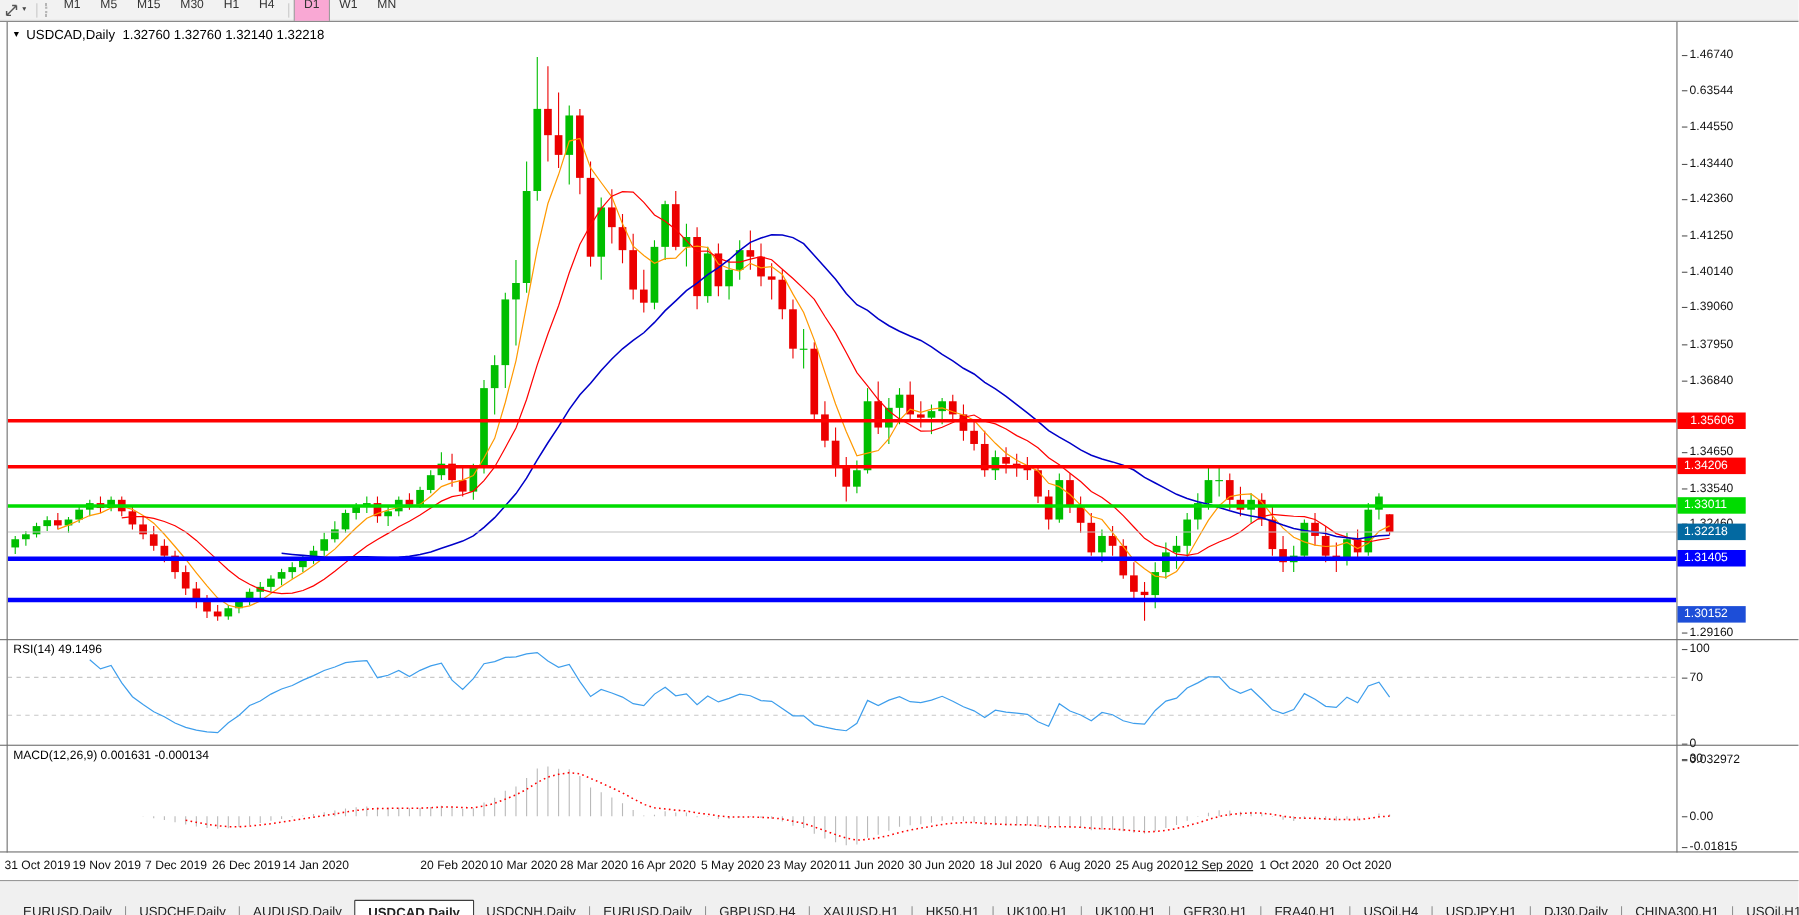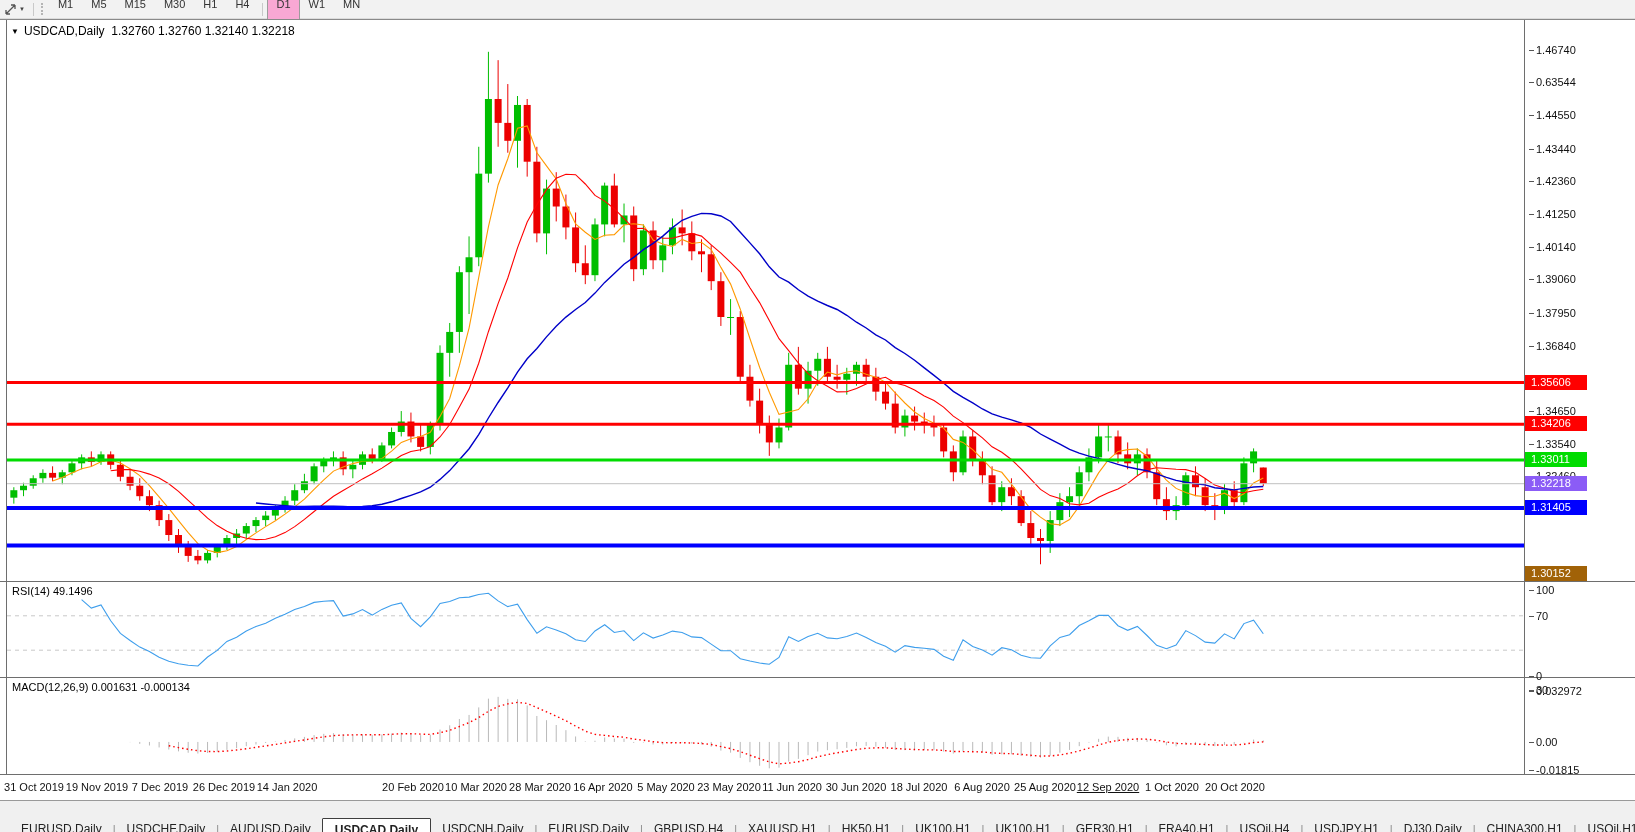--- a/index.html
+++ b/index.html
@@ -500,26 +500,26 @@
       <div class="tick-label" style="top: 154px; left: 1529px;">1.42360</div>
       <div class="tick-label" style="top: 187px; left: 1529px;">1.41250</div>
       <div class="tick-label" style="top: 220px; left: 1529px;">1.40140</div>
       <div class="tick-label" style="top: 252px; left: 1529px;">1.39060</div>
       <div class="tick-label" style="top: 286px; left: 1529px;">1.37950</div>
       <div class="tick-label" style="top: 319px; left: 1529px;">1.36840</div>
       <div class="tick-label" style="top: 384px; left: 1529px;">1.34650</div>
       <div class="tick-label" style="top: 417px; left: 1529px;">1.33540</div>
       <div class="tick-label" style="top: 449px; left: 1529px;">1.32460</div>
       <div class="tick-label" style="top: 548px; left: 1529px;">1.29160</div>
-      <div class="price-badge" style="background: rgb(255, 0, 0); top: 355px;">1.35606</div>
+      <div class="price-badge" style="background: rgb(255, 0, 0); top: 355px; text-align: center;">1.35606</div>
       <div class="price-badge" style="background: rgb(255, 0, 0); top: 396px;">1.34206</div>
       <div class="price-badge" style="background: rgb(0, 220, 0); top: 432px;">1.33011</div>
       <div class="price-badge" style="background: rgb(0, 0, 255); top: 480px;">1.31405</div>
-      <div class="price-badge" style="background: #a16207; top: 546px;">1.30152</div>
-      <div class="price-badge" style="background: #8b5cf6; top: 456px;">1.32218</div>
+      <div class="price-badge" style="background: #1d4ed8; top: 531px;">1.30152</div>
+      <div class="price-badge" style="background: #0369a1; top: 456px;">1.32218</div>
       <div class="tick-label" style="top: 563px;">100</div>
       <div class="tick-label" style="top: 589px;">70</div>
       <div class="tick-label" style="top: 623px; margin-top: 40px;">30</div>
       <div class="tick-label" style="top: 649px;">0</div>
       <div class="tick-label" style="top: 664px;">0.032972</div>
       <div class="tick-label" style="top: 715px;">0.00</div>
       <div class="tick-label" style="top: 743px;">-0.01815</div>
     </div>
 
   <div id="xaxis">

